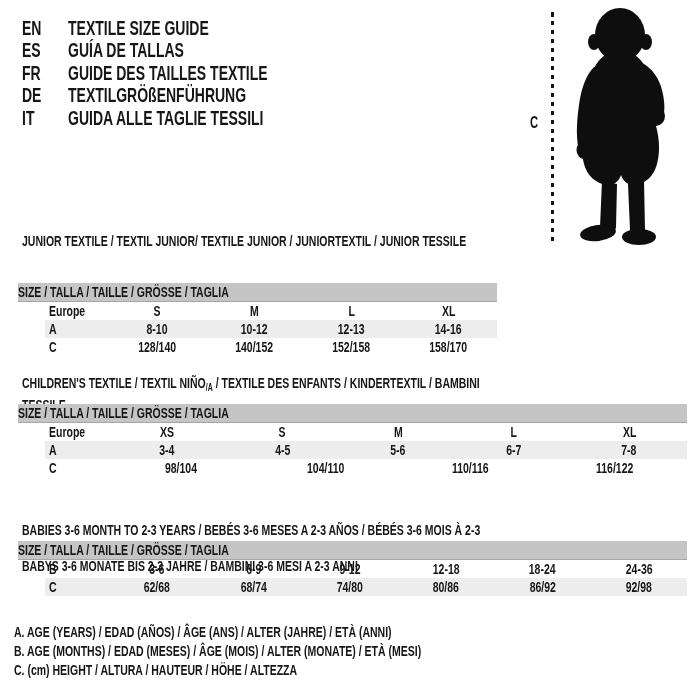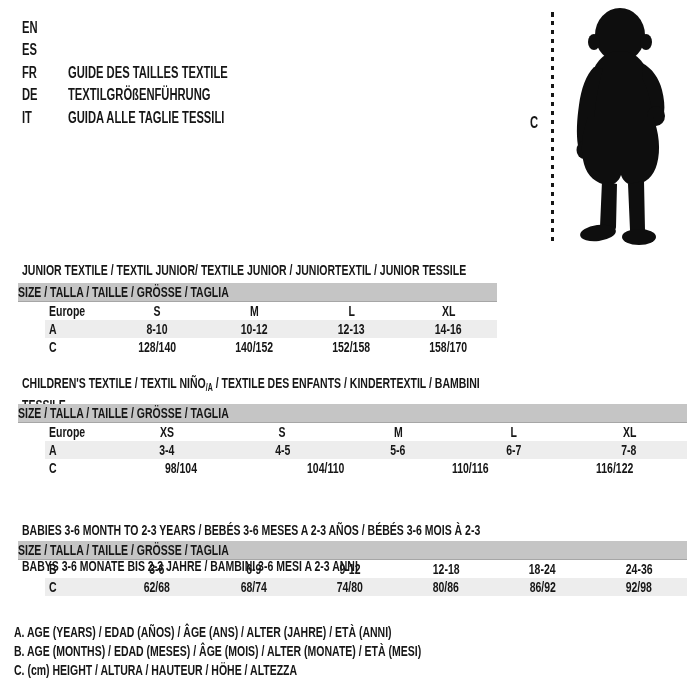--- a/index.html
+++ b/index.html
@@ -8,33 +8,33 @@
     background:var(--background,#ffffff);
     color:var(--ink,#161616);
     font-family:"Liberation Sans","DejaVu Sans",sans-serif;
     font-weight:bold;
   }
   
   .cond{display:inline-block;transform:scaleX(0.7);transform-origin:0 50%;white-space:pre-line;letter-spacing:0;}
   .cc{transform-origin:50% 50%;}
 
   
-  #langs{position:absolute;left:22px;top:17px;margin:0;padding:0;list-style:none;font-size:16px;}
+  #langs{position:absolute;left:22px;top:17px;margin:0;padding:0;list-style:none;font-size:20px;}
   #langs li{display:flex;height:22.4px;line-height:22.4px;white-space:nowrap;}
   .lcode{width:46px;flex:none;}
 
   
   #fig-label{position:absolute;left:530px;top:114px;font-size:16px;line-height:18px;}
   #measure-line{position:absolute;left:551px;top:12px;width:3px;height:232px;
     background:repeating-linear-gradient(to bottom,var(--ink,#161616) 0 4.5px,transparent 4.5px 9px);}
   #baby{position:absolute;left:560px;top:5px;}
 
   
   .ttitle{position:absolute;left:22px;font-size:15px;line-height:17px;white-space:nowrap;}
-  #t1-title{top:232px;margin-top:29px;}
+  #t1-title{top:232px;}
   #t2-title{top:374px;}
   #t3-title{top:493px;line-height:18px;margin-top:28px;}
   .subscript{font-size:10px;vertical-align:-3px;}
 
   
   .table{position:absolute;left:18px;font-size:15px;box-sizing:border-box;}
   #t1{top:283px;width:479px;}
   #t2{top:404px;width:669px;}
   #t3{top:541px;width:669px;}
   .thead{height:19px;line-height:18px;background:var(--header-bar,#c5c5c5);
@@ -49,23 +49,25 @@
   #footnotes li{height:19px;line-height:19px;white-space:nowrap;}
 </style>
 </head>
 <body>
 
 <div id="page">
 
   <ul id="langs">
       <li>
         <span class="lcode"><span class="cond">EN</span></span>
+        <span><span class="cond">TEXTILE SIZE GUIDE</span></span>
       </li>
       <li>
         <span class="lcode"><span class="cond">ES</span></span>
+        <span><span class="cond">GUÍA DE TALLAS</span></span>
       </li>
       <li>
         <span class="lcode"><span class="cond">FR</span></span>
         <span><span class="cond">GUIDE DES TAILLES TEXTILE</span></span>
       </li>
       <li>
         <span class="lcode"><span class="cond">DE</span></span>
         <span><span class="cond">TEXTILGRÖßENFÜHRUNG</span></span>
       </li>
       <li>

